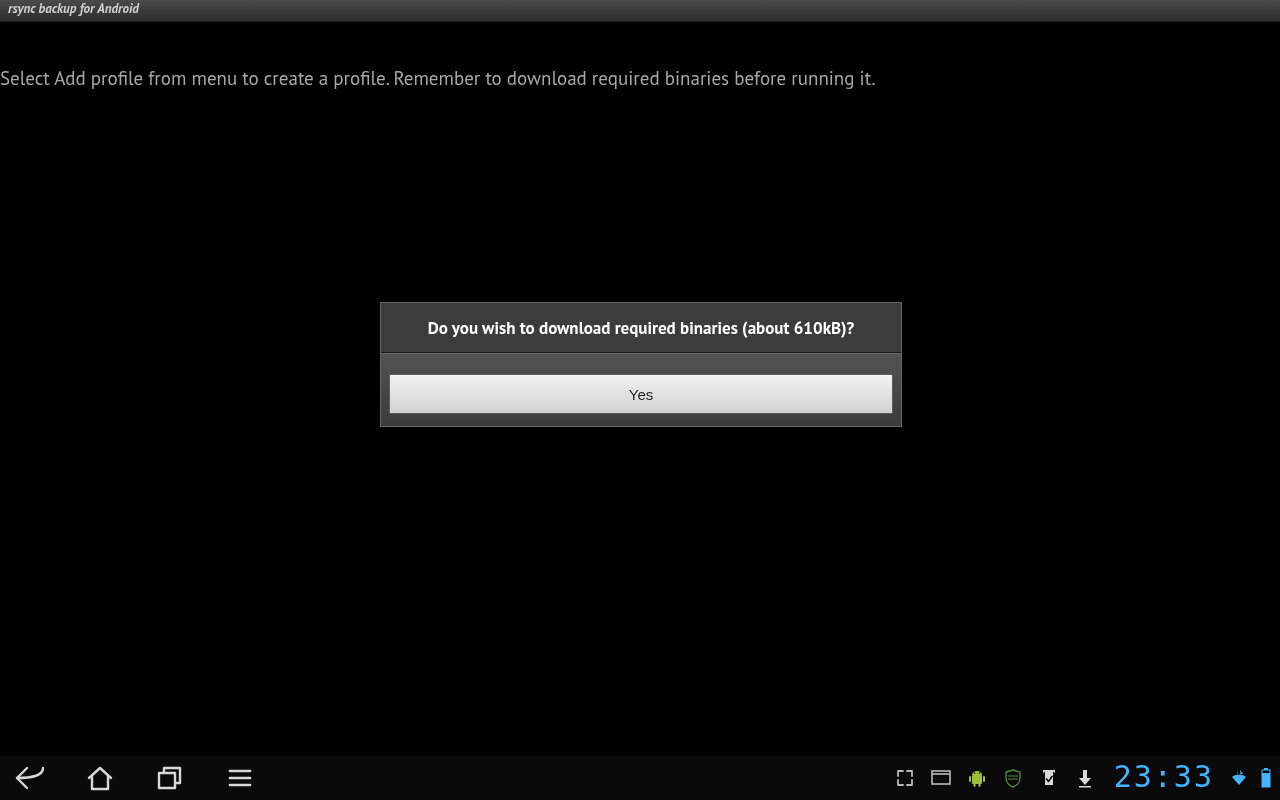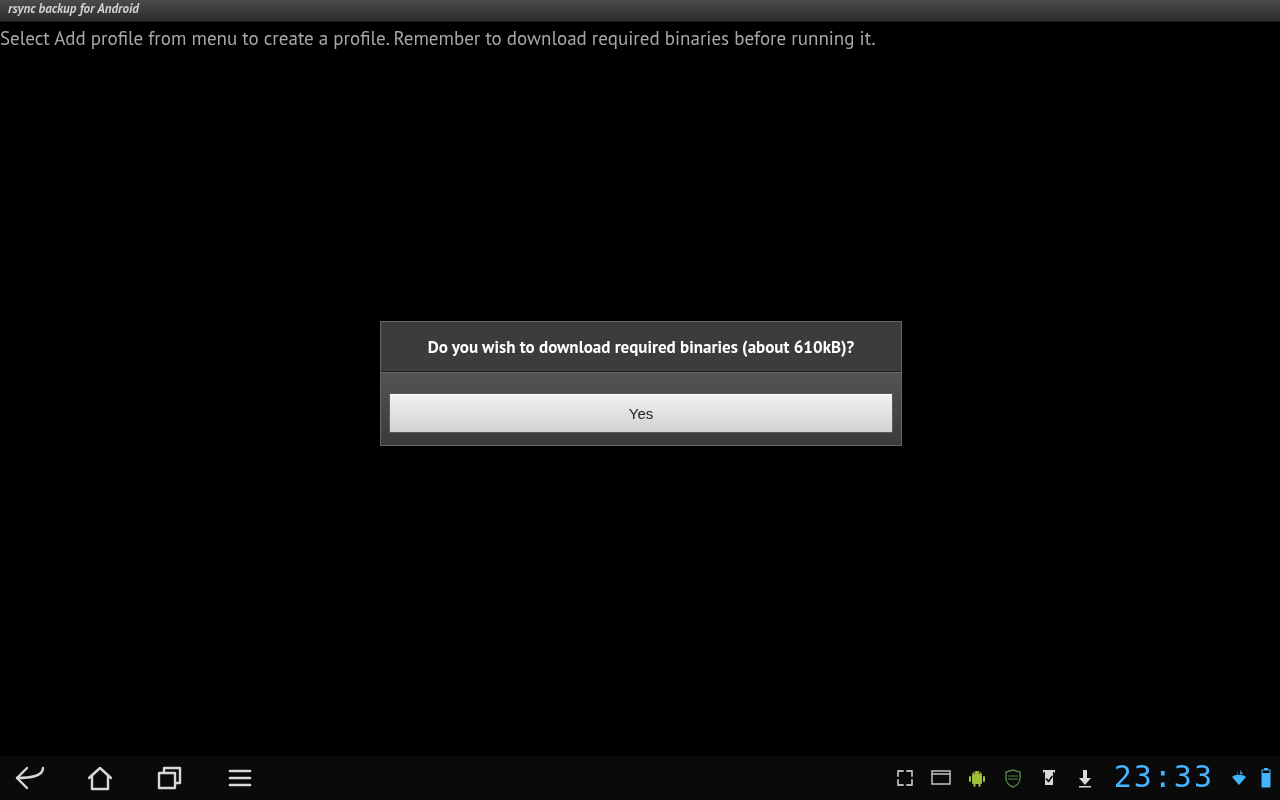--- a/index.html
+++ b/index.html
@@ -33,26 +33,27 @@
     border-bottom: 1px solid #1a1a1a;
     box-sizing: border-box;
   }
   
   .content {
     background: #000;
     color: #a8a8a8;
     font-size: 19px;
     padding: 4px 0 0 0;
     line-height: 1.35;
+    margin-top: 40px;
   }
   
   .modal {
     position: absolute;
     left: 380px;
-    top: 321px;
+    top: 302px;
     width: 520px;
     background: linear-gradient(#3c3c3c, #3c3c3c);
     border: 1px solid #666;
     box-shadow: 0 0 6px rgba(0,0,0,0.8);
   }
   .modal-title-row {
     padding: 14px 8px 13px 8px;
     text-align: center;
     font-size: 17px;
     font-weight: 600;

